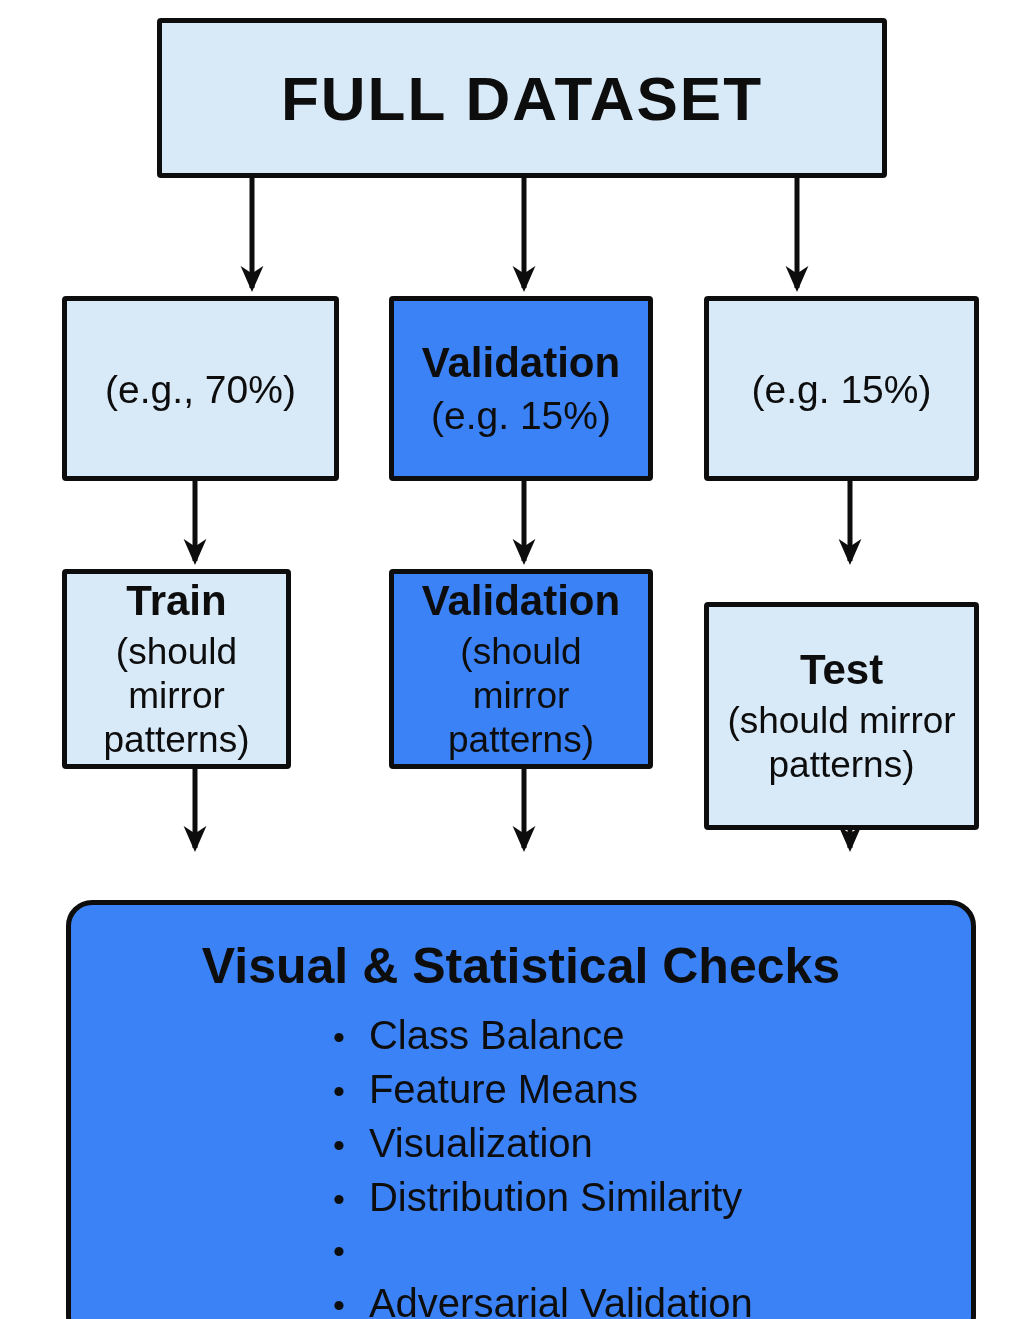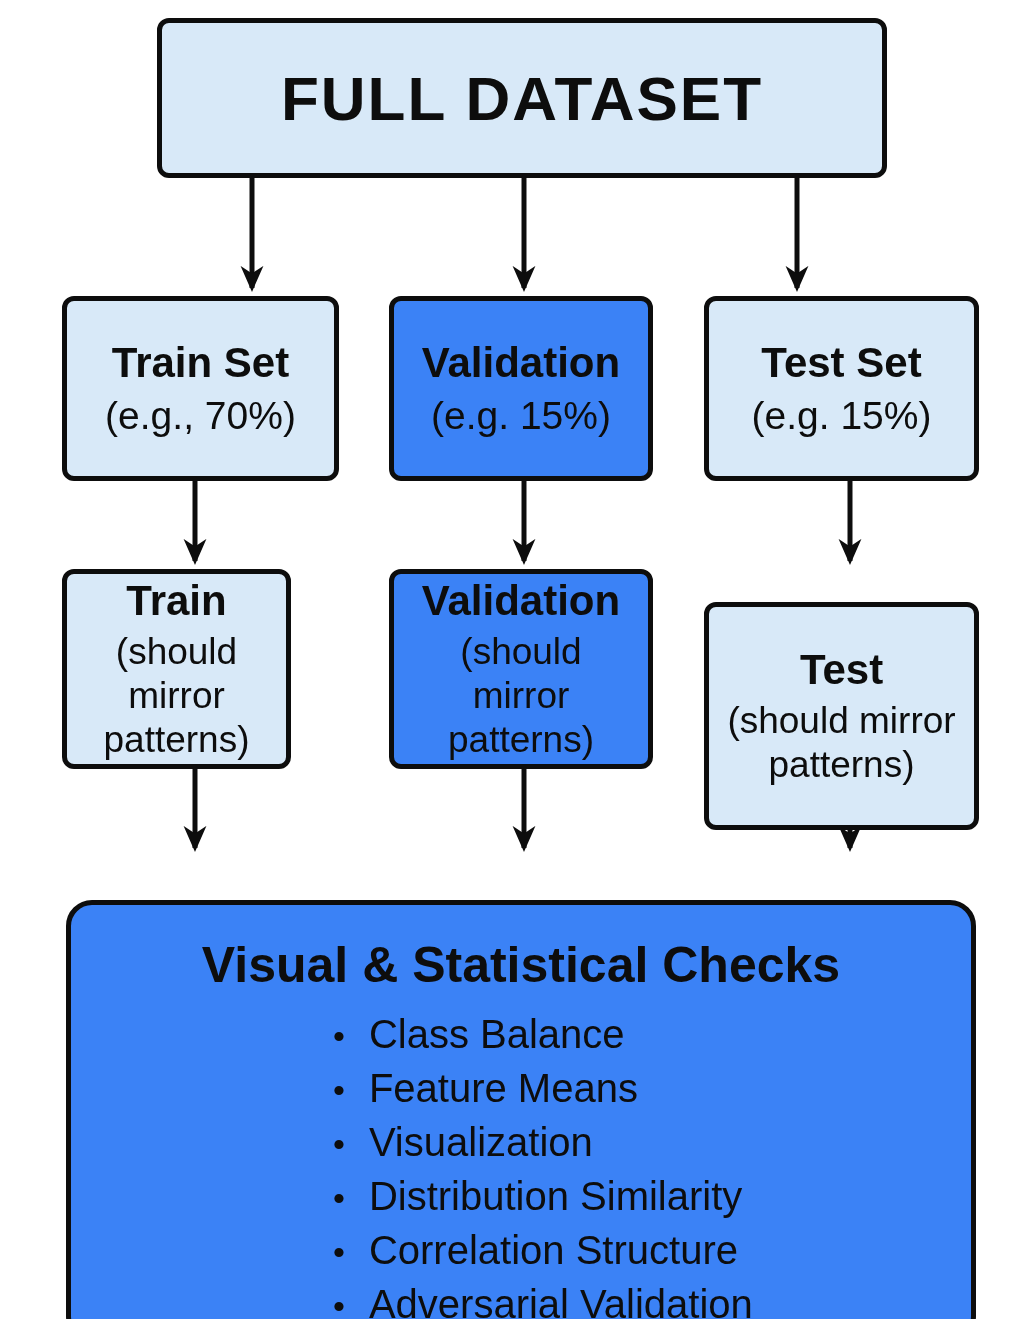--- a/index.html
+++ b/index.html
@@ -16,21 +16,21 @@
     overflow: hidden;
   }
   .arrows {
     position: absolute;
     left: 0; top: 0;
     width: 1024px; height: 1319px;
   }
   .box {
     position: absolute;
     border: 5px solid #0d0d0d;
-    border-radius: 12px;
+    border-radius: 4px;
     display: flex;
     flex-direction: column;
     align-items: center;
     justify-content: center;
     text-align: center;
     background: #ffffff;
   }
   .fill-blue { background: #d8e9f8; }
   .fill-white { background: #3b82f6; }
 
@@ -101,29 +101,27 @@
     <line x1="195" y1="764" x2="195" y2="848" stroke="#0d0d0d" stroke-width="5" marker-end="url(#ah)"></line>
     <line x1="524" y1="764" x2="524" y2="848" stroke="#0d0d0d" stroke-width="5" marker-end="url(#ah)"></line>
     <line x1="850" y1="764" x2="850" y2="848" stroke="#0d0d0d" stroke-width="5" marker-end="url(#ah)"></line>
   </svg>
 
   <div class="box top-box fill-blue">
     <div class="top-title">FULL DATASET</div>
   </div>
 
   <div class="box r2c1 fill-blue">
-    <div class="node-title">Train Set</div>
     <div class="node-sub">(e.g., 70%)</div>
   </div>
   <div class="box r2c2 fill-white">
     <div class="node-title">Validation</div>
     <div class="node-sub">(e.g. 15%)</div>
   </div>
   <div class="box r2c3 fill-blue">
-    <div class="node-title">Test Set</div>
     <div class="node-sub">(e.g. 15%)</div>
   </div>
 
   <div class="box r3c1 fill-blue">
     <div class="node-title">Train</div>
     <div class="mirror-sub">(should mirror patterns)</div>
   </div>
   <div class="box r3c2 fill-white">
     <div class="node-title">Validation</div>
     <div class="mirror-sub">(should mirror patterns)</div>
@@ -147,21 +145,20 @@
       <li>
         <span class="bullet">•</span>
         <span>Visualization</span>
       </li>
       <li>
         <span class="bullet">•</span>
         <span>Distribution Similarity</span>
       </li>
       <li>
         <span class="bullet">•</span>
-        <span>Correlation Structure</span>
       </li>
       <li>
         <span class="bullet">•</span>
         <span>Adversarial Validation</span>
       </li>
     </ul>
   </div>
 
 </div>
 

